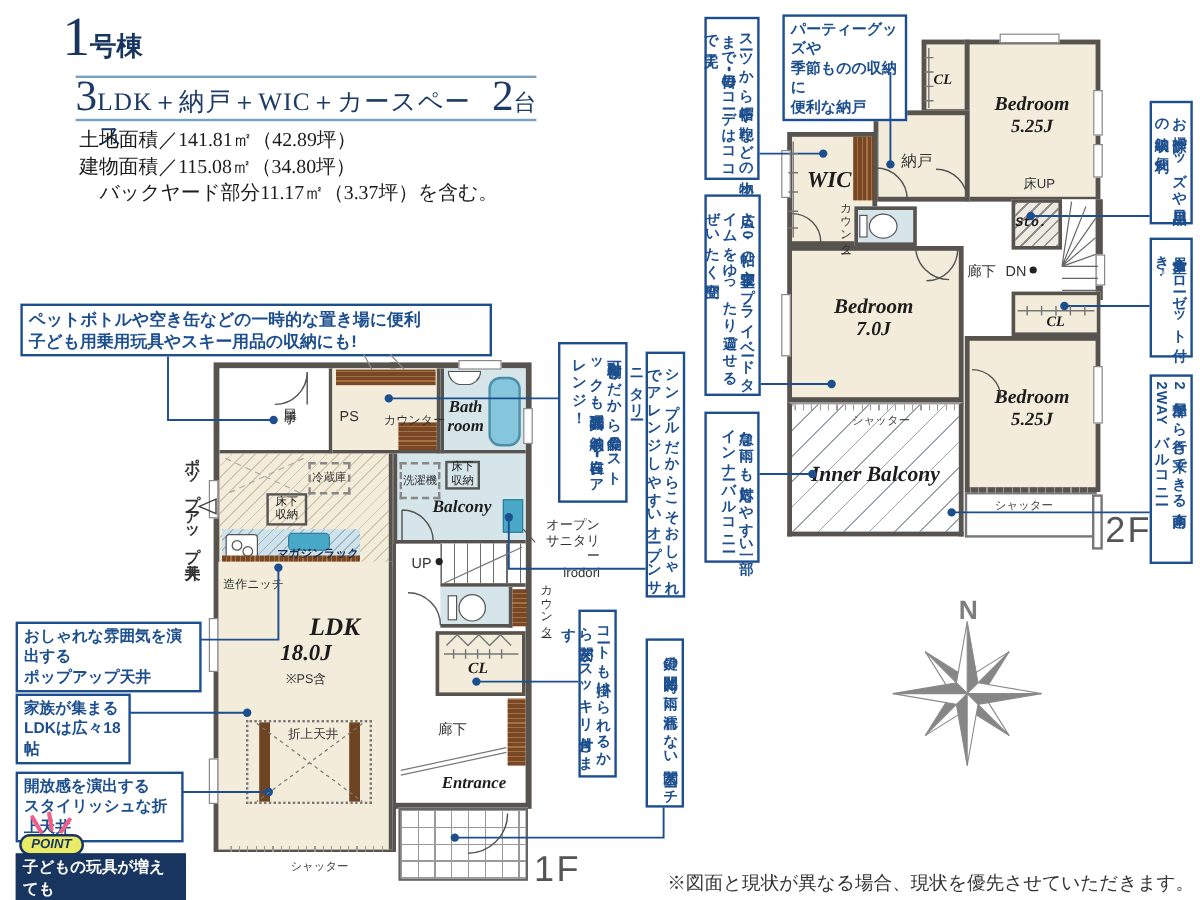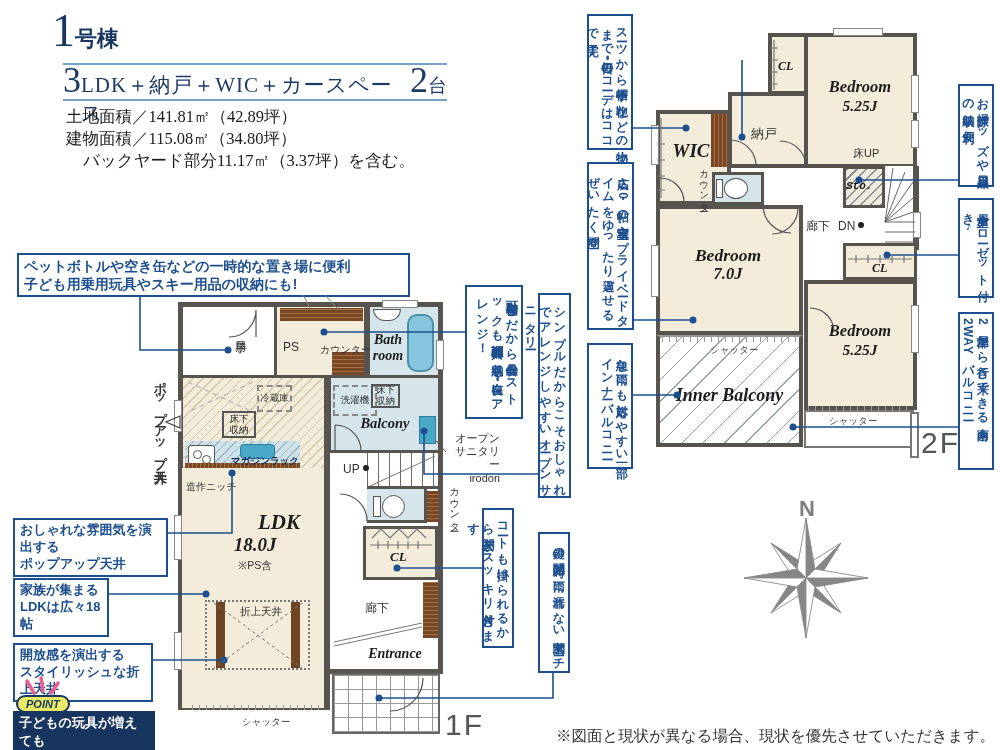--- a/index.html
+++ b/index.html
@@ -112,21 +112,21 @@
 収納</span></div>
   <div class="r hatch-blue" style="left:185px;top:441px;width:115px;height:27px;"></div>
   <div class="fixture" style="left:188px;top:445px;width:27px;height:21px;border-radius:3px;">
     <div style="position:absolute;left:4px;top:4px;width:7px;height:7px;border:1.5px solid #555;border-radius:50%;"></div>
     <div style="position:absolute;left:13px;top:9px;width:7px;height:7px;border:1.5px solid #555;border-radius:50%;"></div>
   </div>
   <div class="bluefix" style="left:240px;top:444px;width:35px;height:15px;border-radius:4px;"></div>
   <div class="r wood-v" style="left:185px;top:463px;width:115px;height:17px;border-radius:0 0 14px 0;"></div>
 
   <div class="r wet" style="left:328px;top:378px;width:110px;height:75px;border-left:3px solid var(--wall);border-bottom:3px solid var(--wall);"></div>
-  <div class="r dash-box" style="left:333px;top:385px;width:44px;height:31px;text-align:center;">
+  <div class="r dash-box" style="left:333px;top:385px;width:34px;height:31px;text-align:center;">
       <span>洗濯機</span>
     </div>
   <div class="r solid-box" style="left:371px;top:384px;width:29px;height:24px;"><span>床下
 収納</span></div>
   <div class="bluefix" style="left:419px;top:416px;width:17px;height:28px;"></div>
 
   <div class="r treads" style="left:367px;top:453px;width:71px;height:36px;border-bottom:3px solid var(--wall);"></div>
   <div class="r wet" style="left:367px;top:489px;width:60px;height:34px;border-bottom:3px solid var(--wall);border-right:3px solid var(--wall);"></div>
   <div class="fixture" style="left:382px;top:495px;width:23px;height:23px;border-radius:50%;"></div>
   <div class="fixture" style="left:373px;top:496px;width:8px;height:21px;"></div>
@@ -239,20 +239,23 @@
   <div class="pill" style="left:16px;top:695px;">POINT</div>
   <div class="navybox" style="left:13px;top:711px;width:142px;">子どもの玩具が増えても
 安心の収納力です</div>
 
   <div class="co co-v" style="left:465px;top:285px;width:58px;height:134px;">可動棚付きだから食品のストックも調理器具の収納も・・・自在にアレンジ！</div>
   <div class="co co-v" style="left:538px;top:293px;width:33px;height:205px;">シンプルだからこそおしゃれでアレンジしやすいオープンサニタリー</div>
   <div class="co co-v" style="left:482px;top:508px;width:32px;height:140px;">コートも掛けられるから玄関がスッキリ片付きます</div>
   <div class="co co-v" style="left:538px;top:532px;width:32px;height:141px;">鍵の開閉時に雨に濡れない玄関ポーチ</div>
 
   <div class="co co-v" style="left:587px;top:14px;width:46px;height:136px;">スーツから帽子や鞄などの小物まで・・・毎日のコーデはココで完了！</div>
+  <div class="co co-h" style="left:652px;top:12px;width:104px;font-size:12.5px;">パーティーグッズや
+季節ものの収納に
+便利な納戸</div>
   <div class="co co-v" style="left:587px;top:162px;width:47px;height:168px;">広さ7・0帖の主寝室、プライベードタイムをゆったり過ごせるぜいたく空間</div>
   <div class="co co-v" style="left:587px;top:343px;width:46px;height:126px;">急な雨にも対応しやすい一部インナーバルコニー</div>
 
   <div class="co co-v" style="left:958px;top:84px;width:36px;height:103px;">お掃除グッズや日用品の収納に便利</div>
   <div class="co co-v" style="left:958px;top:198px;width:36px;height:100px;">全居室クローゼット付き♪</div>
   <div class="co co-v" style="left:958px;top:312px;width:36px;height:158px;">2部屋から行き来できる南向き2WAYバルコニー</div>
 
   <div class="abs" style="left:796px;top:496px;width:22px;text-align:center;font-size:22px;font-weight:bold;color:#7e7e7e;">N</div>
 
   <div class="abs" style="left:556px;top:726px;font-size:15.5px;color:#333;">※図面と現状が異なる場合、現状を優先させていただきます。</div>

